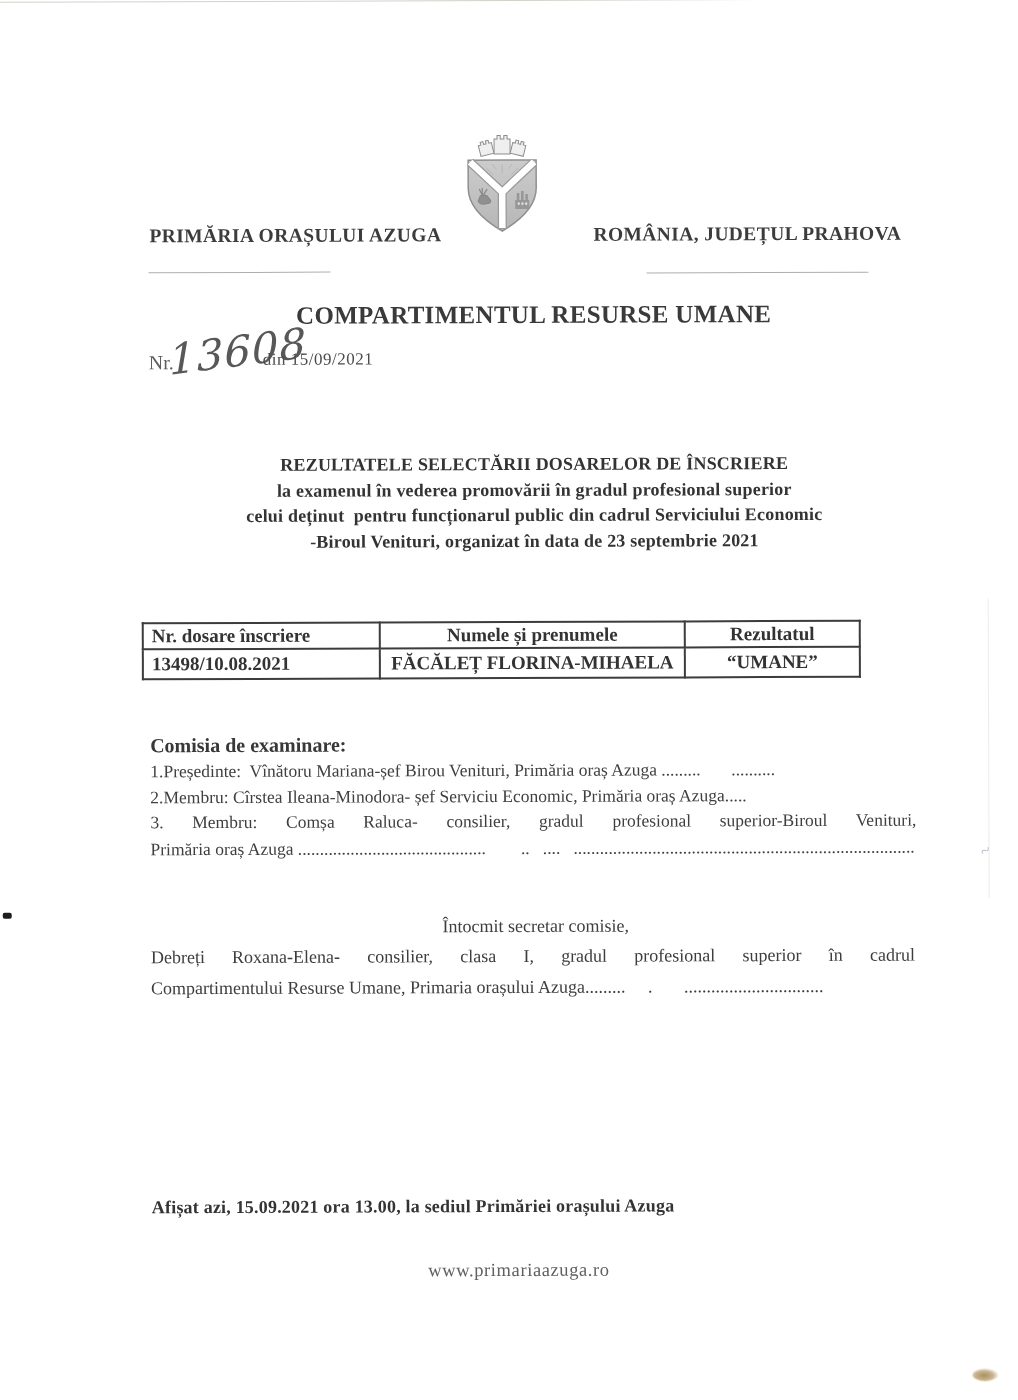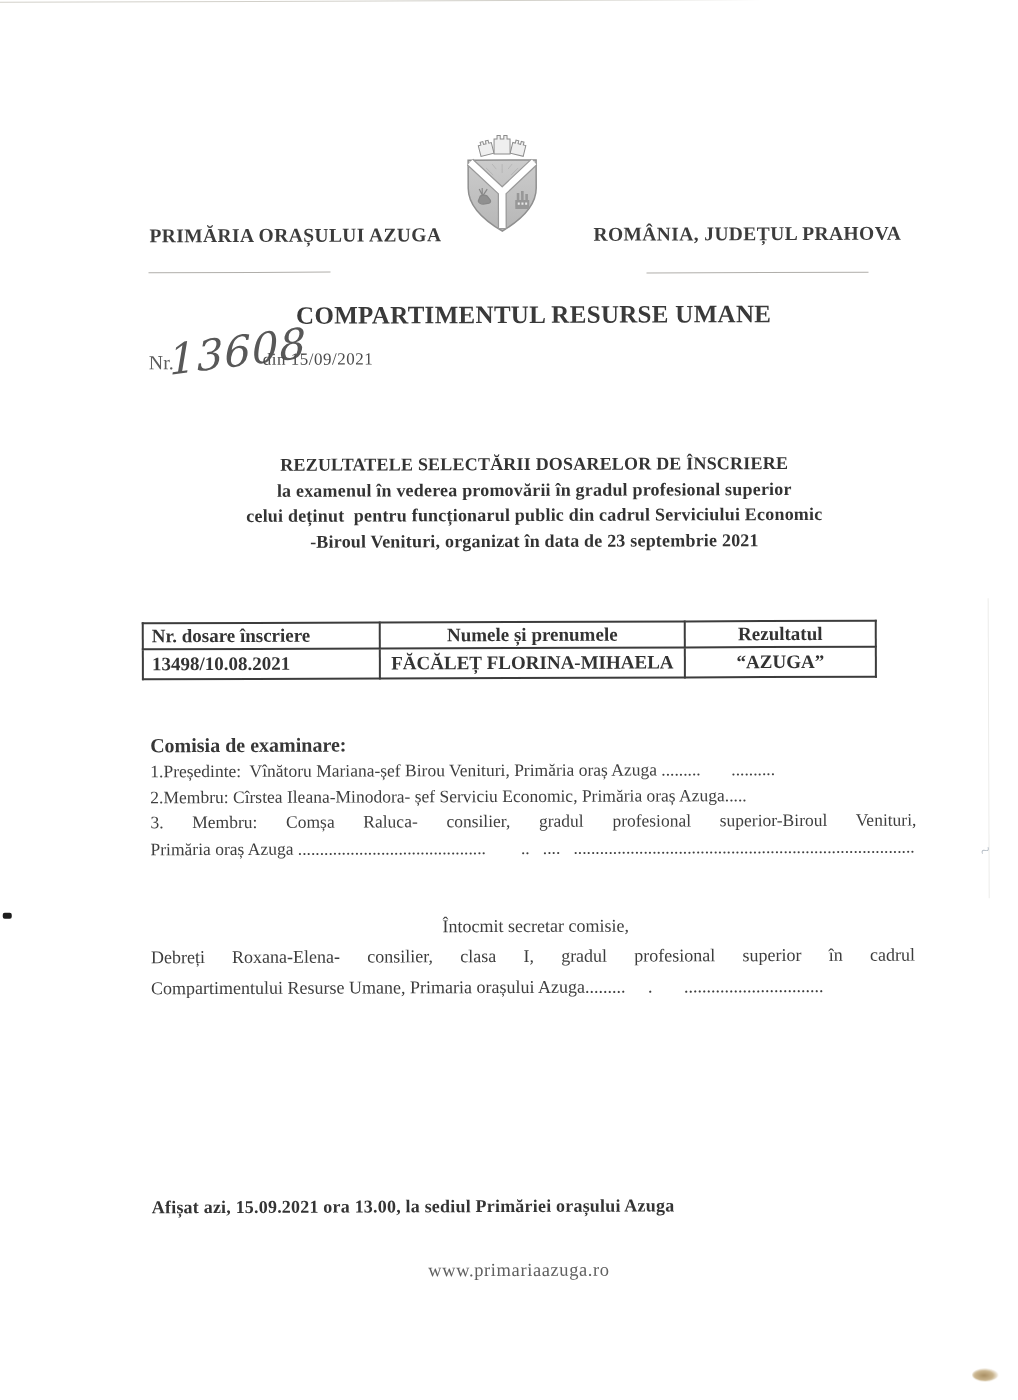--- a/index.html
+++ b/index.html
@@ -51,21 +51,21 @@
              font-size: 18px; font-weight: bold; color: #333333; line-height: 25.5px; letter-spacing: 0.2px; }
 
   
   table.results { left: 142px; top: 621px; position: absolute; border-collapse: collapse;
                   font-weight: bold; color: #333333; }
   table.results th, table.results td { border: 2px solid #3c3c3c; padding: 0 8px; }
   table.results th { font-size: 19px; height: 26px; }
   table.results td { font-size: 19px; height: 30px; }
   .c1 { width: 237px; text-align: left; }
   .c2 { width: 305px; text-align: center; }
-  .c3 { width: 191px; text-align: center; }
+  .c3 { width: 175px; text-align: center; }
   th.c3 { text-align: center; }
 
   
   .commission-heading { left: 150px; top: 733px; font-size: 20px; font-weight: bold; color: #383838; }
   .cline { left: 150px; width: 766px; font-size: 17.5px; color: #3f3f3f; white-space: nowrap; overflow: hidden; }
   .cline1 { top: 760px; }
   .cline2 { top: 786px; }
   .cline3 { top: 811px; white-space: normal; text-align: justify; text-align-last: justify; }
   .cline4 { top: 838px; }
 
@@ -157,21 +157,21 @@
   <table class="results">
     <tbody>
         <tr>
       <th class="c1">Nr. dosare înscriere</th>
       <th class="c2">Numele și prenumele</th>
       <th class="c3">Rezultatul</th>
     </tr>
     <tr>
       <td class="c1">13498/10.08.2021</td>
       <td class="c2">FĂCĂLEȚ FLORINA-MIHAELA</td>
-      <td class="c3">“AZUGA”</td>
+      <td class="c3">“UMANE”</td>
     </tr>
   </tbody>
     </table>
 
   <div class="abs commission-heading">Comisia de examinare:</div>
   <div class="abs cline cline1">1.Președinte:&nbsp; Vînătoru Mariana-șef Birou Venituri, Primăria oraș Azuga .........&nbsp;&nbsp;&nbsp;&nbsp;&nbsp;&nbsp;&nbsp;..........</div>
   <div class="abs cline cline2">2.Membru: Cîrstea Ileana-Minodora- șef Serviciu Economic, Primăria oraș Azuga.....</div>
   <div class="abs cline cline3">3. Membru: Comșa Raluca- consilier, gradul profesional superior-Biroul Venituri,</div>
   <div class="abs cline cline4">Primăria oraș Azuga ...........................................&nbsp;&nbsp;&nbsp;&nbsp;&nbsp;&nbsp;&nbsp;&nbsp;..&nbsp;&nbsp;&nbsp;....&nbsp;&nbsp;&nbsp;..............................................................................</div>
 

